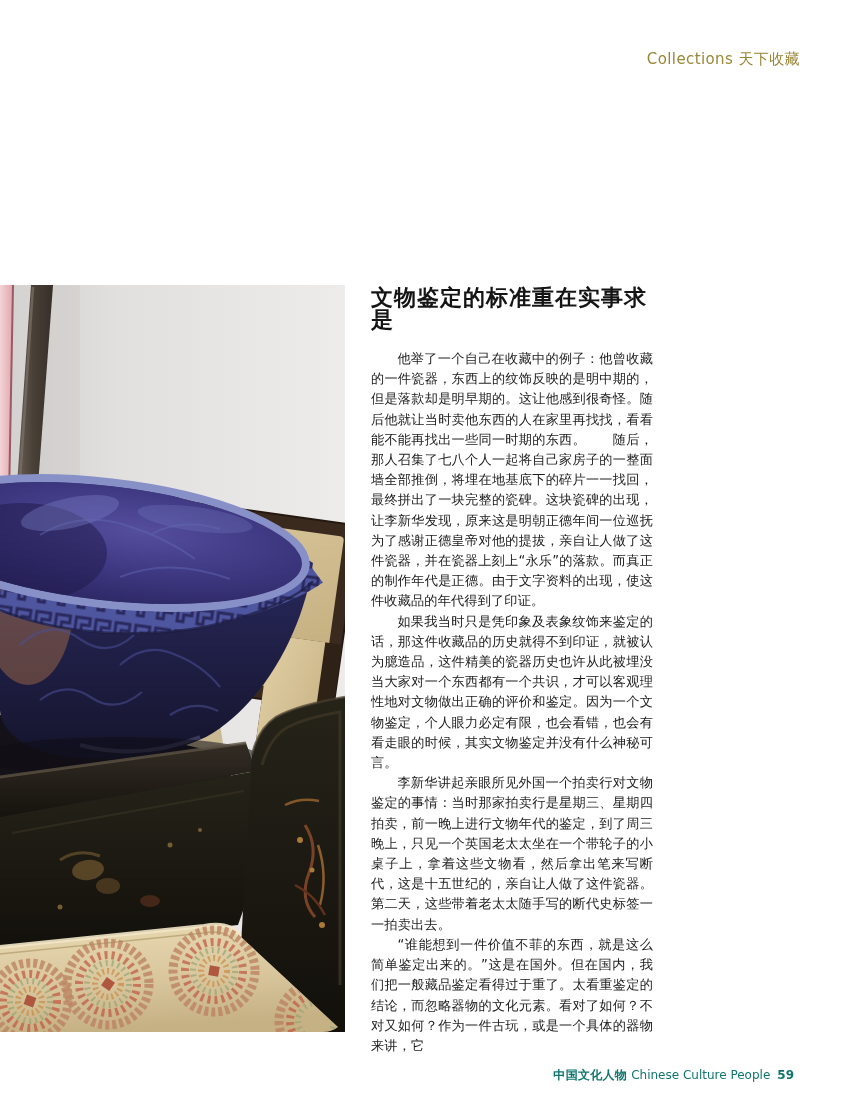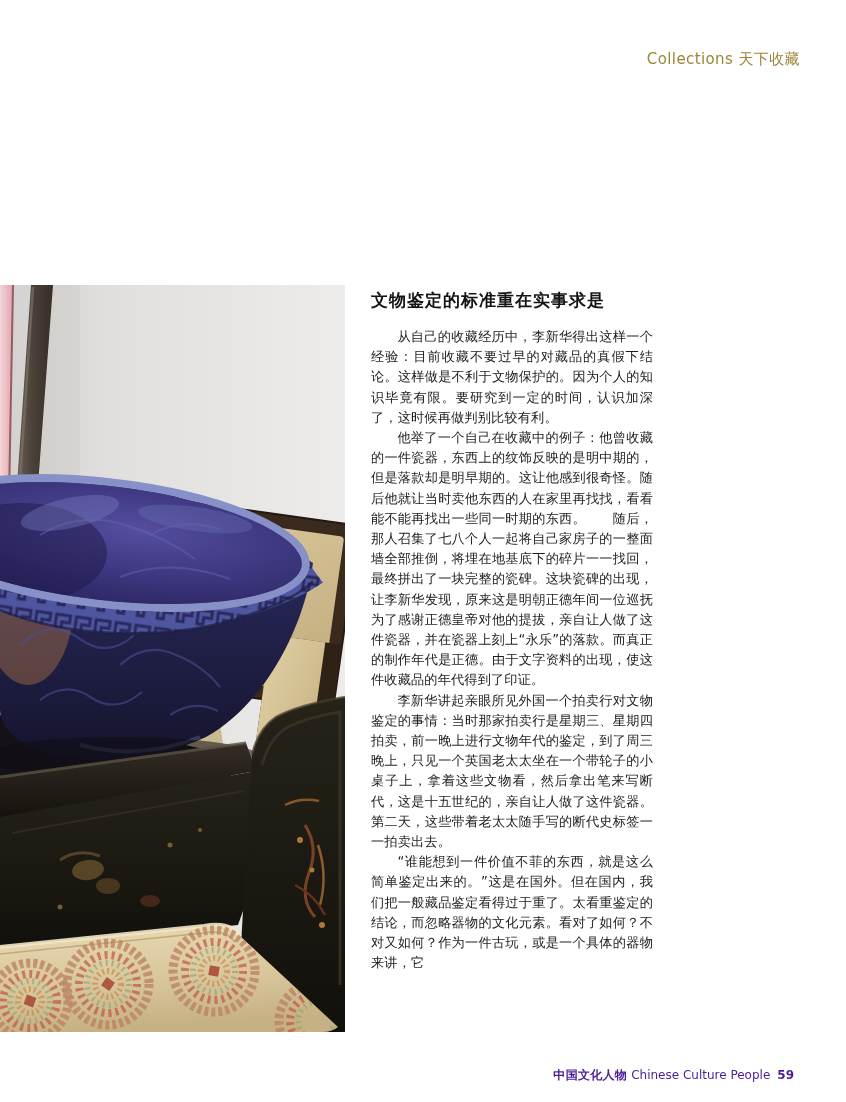--- a/index.html
+++ b/index.html
@@ -1,23 +1,23 @@
 <!DOCTYPE html>
 <html><head>
 <meta charset="utf-8">
 <style>
   html,body{margin:0;padding:0;background:#ffffff;}
   body{width:846px;height:1102px;position:relative;font-family:"DejaVu Sans",sans-serif;overflow:hidden;}
   .page{position:absolute;left:0;top:0;width:846px;height:906px;background:#ffffff;}
   .page-header{position:absolute;top:50px;right:46px;font-size:15px;letter-spacing:.4px;color:#9a8638;white-space:nowrap;}
   .photo{position:absolute;left:0;top:285px;width:345px;height:747px;line-height:0;}
   .article{position:absolute;left:371px;top:289px;width:282px;}
-  .article h1{font-size:17px;font-weight:bold;color:#141414;margin:0 0 16px 0;letter-spacing:1px;line-height:22px;}
+  .article h1{font-size:22px;font-weight:bold;color:#141414;margin:0 0 16px 0;letter-spacing:1px;line-height:22px;font-family:Liberation Mono, monospace;}
   .article p{font-size:13.2px;line-height:20.2px;color:#1c1c1c;text-align:justify;text-justify:inter-ideograph;text-indent:2em;margin:0;letter-spacing:.15px;}
-  .page-footer{position:absolute;top:1067px;right:52px;font-size:12px;color:#4c1d95;white-space:nowrap;}
+  .page-footer{position:absolute;top:1067px;right:52px;font-size:12px;color:#0f766e;white-space:nowrap;}
   .page-footer .cn{font-weight:bold;letter-spacing:.3px;}
   .page-footer .en{font-weight:normal;margin-left:4px;}
   .page-footer .num{font-weight:bold;margin-left:7px;}
 </style>
 </head>
 <body>
 
 <div class="page">
 
   <div class="page-header">
@@ -207,22 +207,22 @@
             <circle r="26" fill="none" stroke="#bf5740" stroke-width="8" stroke-dasharray="3 4" opacity="0.7"></circle>
             <circle r="18" fill="none" stroke="#96a473" stroke-width="6" stroke-dasharray="2 4" opacity="0.7"></circle>
           </g>
         </g>
       </g>
     </svg>
   </div>
 
   <div class="article">
     <h1>文物鉴定的标准重在实事求是</h1>
-    <p>从自己的收藏经历中，李新华得出这样一个经验：目前收藏不要过早的对藏品的真假下结论。这样做是不利于文物保护的。因为个人的知识毕竟有限。要研究到一定的时间，认识加深了，这时候再做判别比较有利。</p>
     <p>他举了一个自己在收藏中的例子：他曾收藏的一件瓷器，东西上的纹饰反映的是明中期的，但是落款却是明早期的。这让他感到很奇怪。随后他就让当时卖他东西的人在家里再找找，看看能不能再找出一些同一时期的东西。　　随后，那人召集了七八个人一起将自己家房子的一整面墙全部推倒，将埋在地基底下的碎片一一找回，最终拼出了一块完整的瓷碑。这块瓷碑的出现，让李新华发现，原来这是明朝正德年间一位巡抚为了感谢正德皇帝对他的提拔，亲自让人做了这件瓷器，并在瓷器上刻上“永乐”的落款。而真正的制作年代是正德。由于文字资料的出现，使这件收藏品的年代得到了印证。</p>
+    <p>如果我当时只是凭印象及表象纹饰来鉴定的话，那这件收藏品的历史就得不到印证，就被认为臆造品，这件精美的瓷器历史也许从此被埋没当大家对一个东西都有一个共识，才可以客观理性地对文物做出正确的评价和鉴定。因为一个文物鉴定，个人眼力必定有限，也会看错，也会有看走眼的时候，其实文物鉴定并没有什么神秘可言。</p>
     <p>李新华讲起亲眼所见外国一个拍卖行对文物鉴定的事情：当时那家拍卖行是星期三、星期四拍卖，前一晚上进行文物年代的鉴定，到了周三晚上，只见一个英国老太太坐在一个带轮子的小桌子上，拿着这些文物看，然后拿出笔来写断代，这是十五世纪的，亲自让人做了这件瓷器。第二天，这些带着老太太随手写的断代史标签一一拍卖出去。</p>
     <p>“谁能想到一件价值不菲的东西，就是这么简单鉴定出来的。”这是在国外。但在国内，我们把一般藏品鉴定看得过于重了。太看重鉴定的结论，而忽略器物的文化元素。看对了如何？不对又如何？作为一件古玩，或是一个具体的器物来讲，它</p>
   </div>
 
   <div class="page-footer">
     <span class="cn">中国文化人物</span><span class="en">Chinese Culture People</span><span class="num">59</span>
   </div>
 
 </div>
 

